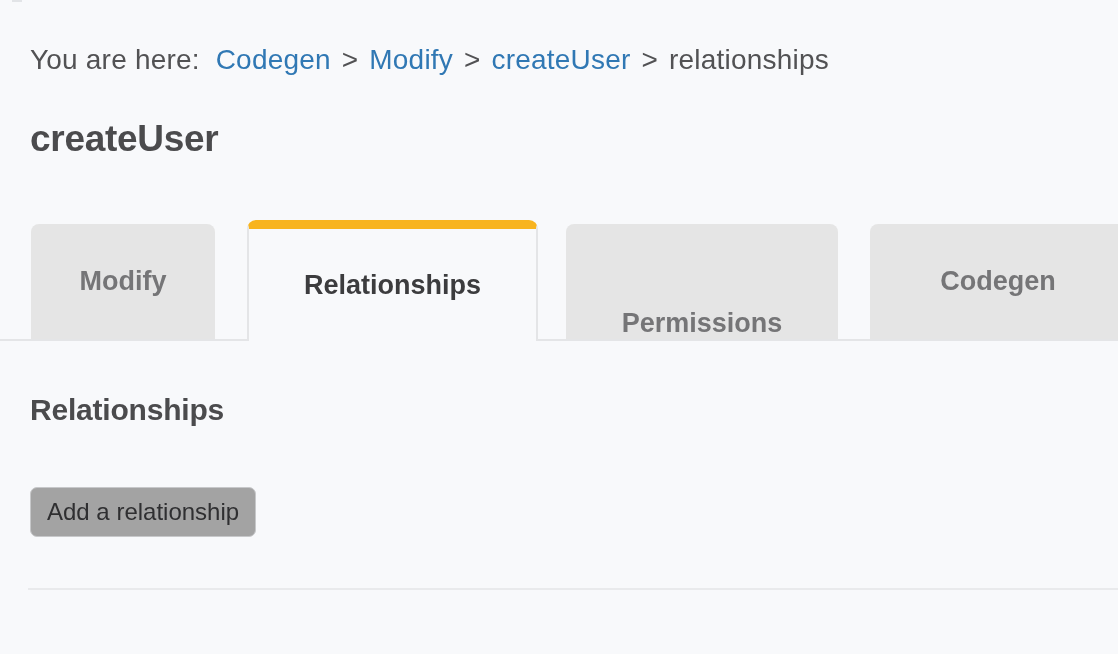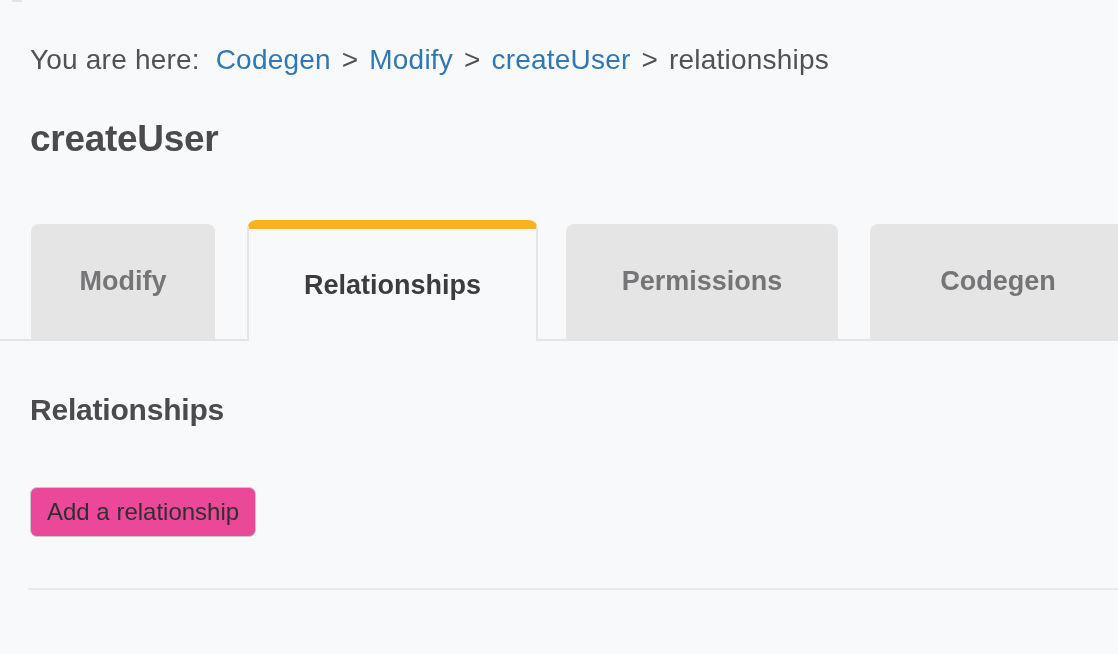--- a/index.html
+++ b/index.html
@@ -54,33 +54,33 @@
     top: 220px; height: 121px; z-index: 3;
     background: #f8f9fb;
     border-left: 2px solid #e4e5e7;
     border-right: 2px solid #e4e5e7;
     border-top: 9px solid #f8b41f;
     border-radius: 9px 9px 0 0;
     color: #3c3c3e;
   }
   .tab-modify        { left: 31px;  width: 184px; }
   .tab-relationships { left: 247px; width: 291px; }
-  .tab-permissions   { left: 566px; width: 272px; }
+  .tab-permissions   { left: 566px; width: 272px; align-items: flex-end; }
   .tab-codegen       { left: 870px; width: 256px; }
 
   
   .section-heading {
     position: absolute; left: 30px; top: 393px;
     font-size: 30px; font-weight: bold; letter-spacing: -.2px;
     color: #4b4b4d;
   }
   .add-btn {
     position: absolute; left: 30px; top: 487px;
     height: 50px; padding: 0 16px;
-    background: #ec4899;
+    background: #a3a3a3;
     border: 1px solid #c7c8ca;
     border-radius: 7px;
     font-family: "Liberation Sans", sans-serif;
     font-size: 24px; color: #2f2f31;
     display: flex; align-items: center;
     cursor: pointer;
   }
   .bottom-divider {
     position: absolute; left: 28px; top: 588px; right: 0; height: 2px;
     background: #e9eaec;

